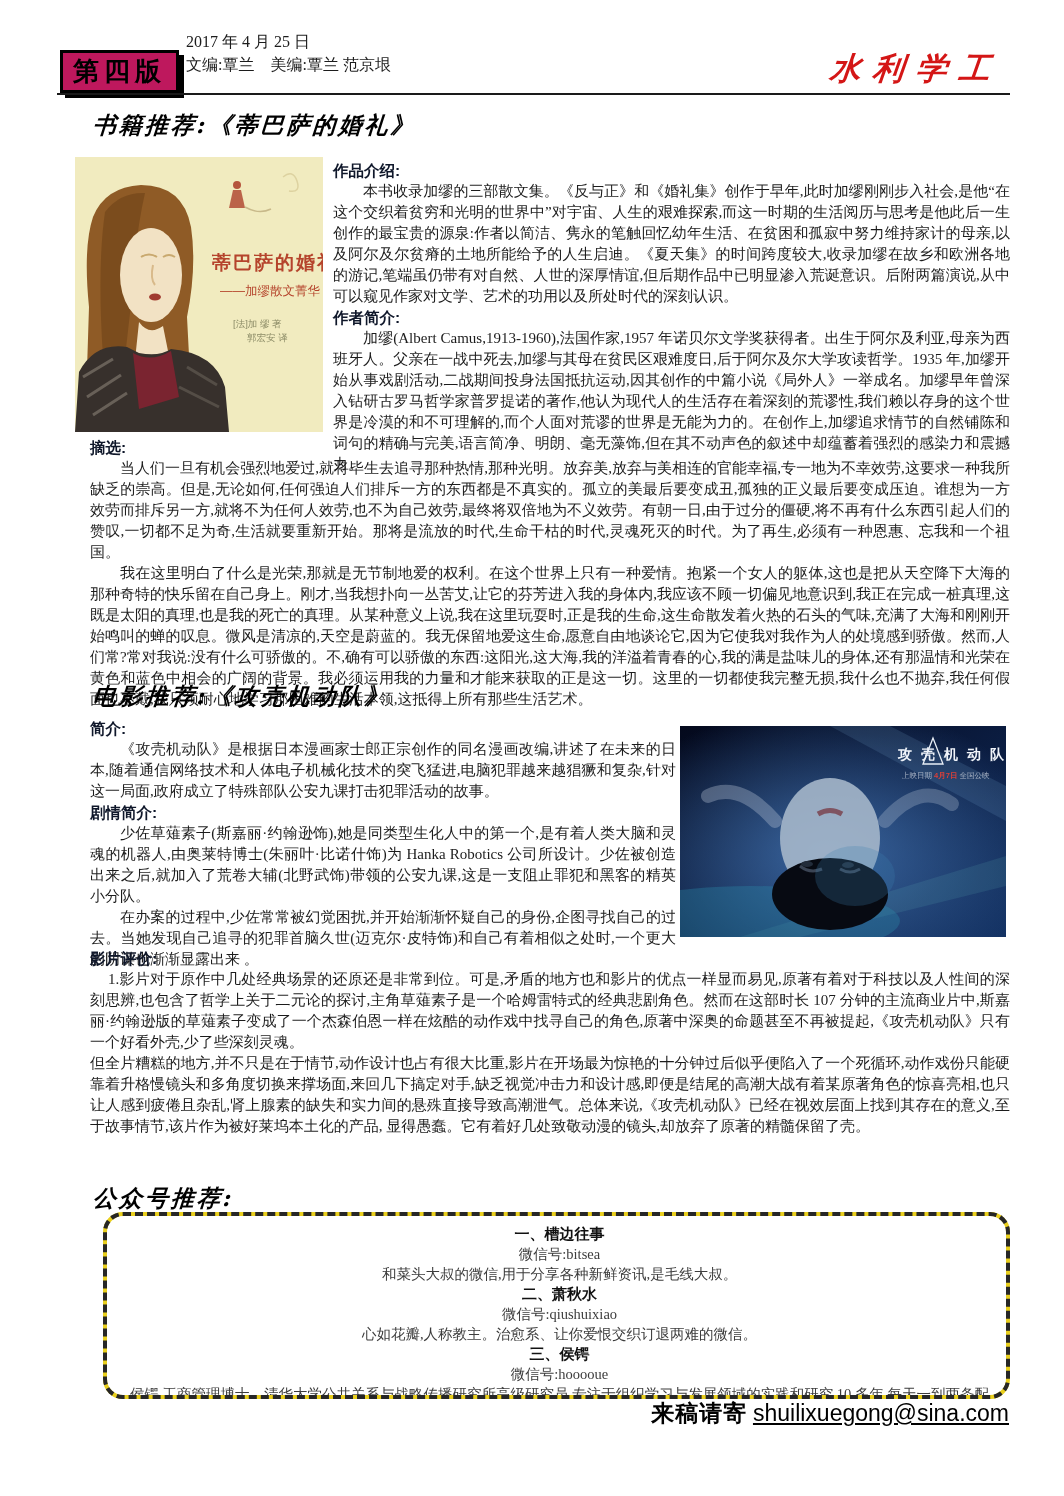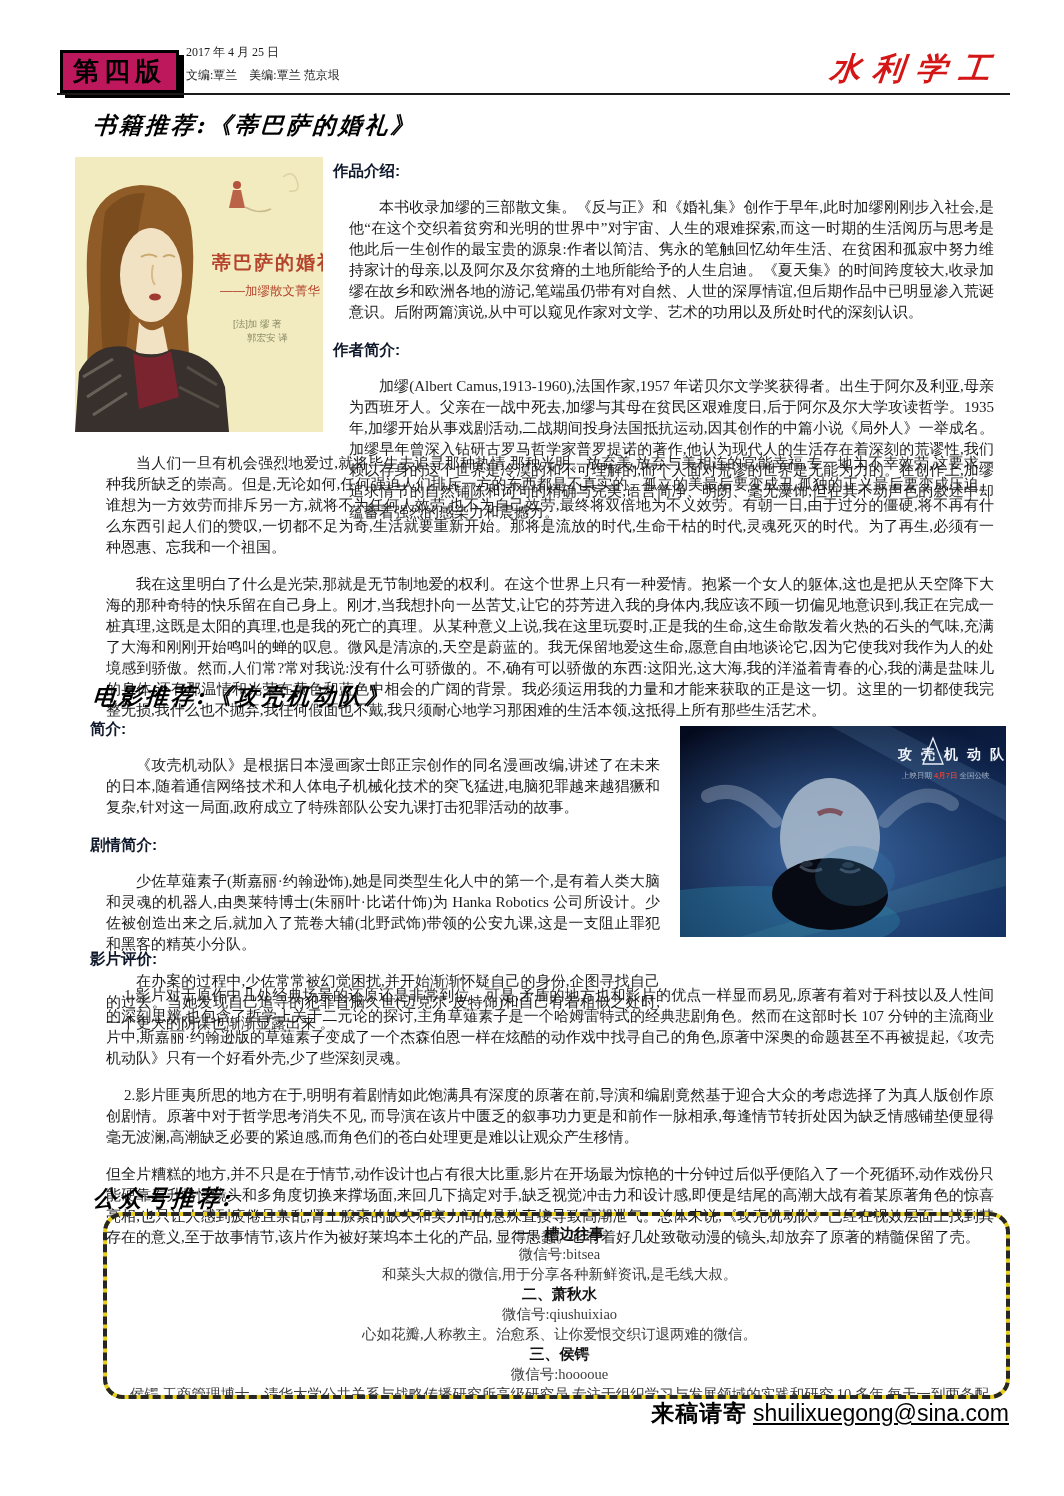--- a/index.html
+++ b/index.html
@@ -2,32 +2,32 @@
 <html><head>
 <meta charset="utf-8">
 <style>
   html,body{margin:0;padding:0;background:#ffffff;}
   .page{position:relative;width:1064px;height:1496px;background:#fff;overflow:hidden;
         font-family:"Liberation Serif","DejaVu Serif",serif;color:#1c1c1c;}
   
   .edition-badge{position:absolute;left:60px;top:50px;background:#be185d;border:3px solid #000;
         box-shadow:5px 5px 0 #000;padding:1px 10px;font-family:"Liberation Sans","DejaVu Sans",sans-serif;
         font-weight:bold;font-size:26px;letter-spacing:5px;color:#000;}
-  .header-meta{position:absolute;left:186px;top:41px;font-size:12px;line-height:23px;}
+  .header-meta{position:absolute;left:186px;top:30px;font-size:16px;line-height:23px;}
   .masthead-logo{position:absolute;right:62px;top:48px;color:#d41616;font-weight:bold;font-style:italic;
         font-size:31px;letter-spacing:12px;font-family:"DejaVu Serif","Liberation Serif",serif;
         transform:skewX(-6deg);}
   .header-line{position:absolute;left:57px;top:93px;width:953px;height:2px;background:#1a1a1a;}
   
   .calli{position:absolute;font-family:"DejaVu Serif","Liberation Serif",serif;font-weight:bold;
         font-style:italic;font-size:23px;letter-spacing:3px;color:#000;transform:skewX(-4deg);}
   
   .hei{font-family:Liberation Sans, sans-serif;font-weight:bold;font-size:15.5px;
         color:#0f172a;line-height:21px;margin:0;}
-  p.body{font-size:15px;line-height:21px;text-align:justify;margin:16px;text-indent:2em;}
+  p.body{font-size:15px;line-height:21px;text-align:justify;margin:0;text-indent:2em;}
   p.body.noindent{text-indent:0;}
   
   .book-cover{position:absolute;left:75px;top:157px;width:248px;height:275px;}
   .book-col{position:absolute;left:333px;top:160px;width:677px;}
   .excerpt-block{position:absolute;left:90px;top:437px;width:920px;}
   
   .movie-left{position:absolute;left:90px;top:718px;width:586px;}
   .movie-poster{position:absolute;left:680px;top:726px;width:362px;height:211px;}
   .movie-review{position:absolute;left:90px;top:948px;width:920px;}
   
@@ -90,20 +90,21 @@
   </div>
 
   <div class="book-col">
     <div class="hei">作品介绍:</div>
     <p class="body">本书收录加缪的三部散文集。《反与正》和《婚礼集》创作于早年,此时加缪刚刚步入社会,是他“在这个交织着贫穷和光明的世界中”对宇宙、人生的艰难探索,而这一时期的生活阅历与思考是他此后一生创作的最宝贵的源泉:作者以简洁、隽永的笔触回忆幼年生活、在贫困和孤寂中努力维持家计的母亲,以及阿尔及尔贫瘠的土地所能给予的人生启迪。《夏天集》的时间跨度较大,收录加缪在故乡和欧洲各地的游记,笔端虽仍带有对自然、人世的深厚情谊,但后期作品中已明显渗入荒诞意识。后附两篇演说,从中可以窥见作家对文学、艺术的功用以及所处时代的深刻认识。</p>
     <div class="hei">作者简介:</div>
     <p class="body">加缪(Albert Camus,1913-1960),法国作家,1957 年诺贝尔文学奖获得者。出生于阿尔及利亚,母亲为西班牙人。父亲在一战中死去,加缪与其母在贫民区艰难度日,后于阿尔及尔大学攻读哲学。1935 年,加缪开始从事戏剧活动,二战期间投身法国抵抗运动,因其创作的中篇小说《局外人》一举成名。加缪早年曾深入钻研古罗马哲学家普罗提诺的著作,他认为现代人的生活存在着深刻的荒谬性,我们赖以存身的这个世界是冷漠的和不可理解的,而个人面对荒谬的世界是无能为力的。在创作上,加缪追求情节的自然铺陈和词句的精确与完美,语言简净、明朗、毫无藻饰,但在其不动声色的叙述中却蕴蓄着强烈的感染力和震撼力。</p>
   </div>
 
   <div class="excerpt-block">
+    <div class="hei">摘选:</div>
     <p class="body">当人们一旦有机会强烈地爱过,就将毕生去追寻那种热情,那种光明。放弃美,放弃与美相连的官能幸福,专一地为不幸效劳,这要求一种我所缺乏的崇高。但是,无论如何,任何强迫人们排斥一方的东西都是不真实的。孤立的美最后要变成丑,孤独的正义最后要变成压迫。谁想为一方效劳而排斥另一方,就将不为任何人效劳,也不为自己效劳,最终将双倍地为不义效劳。有朝一日,由于过分的僵硬,将不再有什么东西引起人们的赞叹,一切都不足为奇,生活就要重新开始。那将是流放的时代,生命干枯的时代,灵魂死灭的时代。为了再生,必须有一种恩惠、忘我和一个祖国。</p>
     <p class="body">我在这里明白了什么是光荣,那就是无节制地爱的权利。在这个世界上只有一种爱情。抱紧一个女人的躯体,这也是把从天空降下大海的那种奇特的快乐留在自己身上。刚才,当我想扑向一丛苦艾,让它的芬芳进入我的身体内,我应该不顾一切偏见地意识到,我正在完成一桩真理,这既是太阳的真理,也是我的死亡的真理。从某种意义上说,我在这里玩耍时,正是我的生命,这生命散发着火热的石头的气味,充满了大海和刚刚开始鸣叫的蝉的叹息。微风是清凉的,天空是蔚蓝的。我无保留地爱这生命,愿意自由地谈论它,因为它使我对我作为人的处境感到骄傲。然而,人们常?常对我说:没有什么可骄傲的。不,确有可以骄傲的东西:这阳光,这大海,我的洋溢着青春的心,我的满是盐味儿的身体,还有那温情和光荣在黄色和蓝色中相会的广阔的背景。我必须运用我的力量和才能来获取的正是这一切。这里的一切都使我完整无损,我什么也不抛弃,我任何假面也不戴,我只须耐心地学习那困难的生活本领,这抵得上所有那些生活艺术。</p>
   </div>
 
   <div class="calli" style="left:93px;top:681px;">电影推荐:《攻壳机动队》</div>
 
   <div class="movie-left">
     <div class="hei">简介:</div>
     <p class="body">《攻壳机动队》是根据日本漫画家士郎正宗创作的同名漫画改编,讲述了在未来的日本,随着通信网络技术和人体电子机械化技术的突飞猛进,电脑犯罪越来越猖獗和复杂,针对这一局面,政府成立了特殊部队公安九课打击犯罪活动的故事。</p>
     <div class="hei">剧情简介:</div>
@@ -147,21 +148,20 @@
         <tspan fill="#aeb8c8">上映日期</tspan>
         <tspan fill="#d8403a" font-weight="bold">4月7日</tspan>
         <tspan fill="#aeb8c8">全国公映</tspan>
       </text>
     </svg>
   </div>
 
   <div class="movie-review">
     <div class="hei">影片评价:</div>
     <p class="body" style="text-indent:1.2em">1.影片对于原作中几处经典场景的还原还是非常到位。可是,矛盾的地方也和影片的优点一样显而易见,原著有着对于科技以及人性间的深刻思辨,也包含了哲学上关于二元论的探讨,主角草薙素子是一个哈姆雷特式的经典悲剧角色。然而在这部时长 107 分钟的主流商业片中,斯嘉丽·约翰逊版的草薙素子变成了一个杰森伯恩一样在炫酷的动作戏中找寻自己的角色,原著中深奥的命题甚至不再被提起,《攻壳机动队》只有一个好看外壳,少了些深刻灵魂。</p>
-    <p class="body" style="text-indent:1.2em">2.影片匪夷所思的地方在于,明明有着剧情如此饱满具有深度的原著在前,导演和编剧竟然基于迎合大众的考虑选择了为真人版创作原创剧情。原著中对于哲学思考消失不见, 而导演在该片中匮乏的叙事功力更是和前作一脉相承,每逢情节转折处因为缺乏情感铺垫便显得毫无波澜,高潮缺乏必要的紧迫感,而角色们的苍白处理更是难以让观众产生移情。</p>
     <p class="body noindent">但全片糟糕的地方,并不只是在于情节,动作设计也占有很大比重,影片在开场最为惊艳的十分钟过后似乎便陷入了一个死循环,动作戏份只能硬靠着升格慢镜头和多角度切换来撑场面,来回几下搞定对手,缺乏视觉冲击力和设计感,即便是结尾的高潮大战有着某原著角色的惊喜亮相,也只让人感到疲倦且杂乱,肾上腺素的缺失和实力间的悬殊直接导致高潮泄气。总体来说,《攻壳机动队》已经在视效层面上找到其存在的意义,至于故事情节,该片作为被好莱坞本土化的产品, 显得愚蠢。它有着好几处致敬动漫的镜头,却放弃了原著的精髓保留了壳。</p>
   </div>
 
   <div class="calli" style="left:93px;top:1183px;">公众号推荐:</div>
 
   <div class="wbox">
     <div class="wbox-dash"></div>
     <div class="wbox-inner">
       <div>
         <div class="acct-name">一、槽边往事</div>

